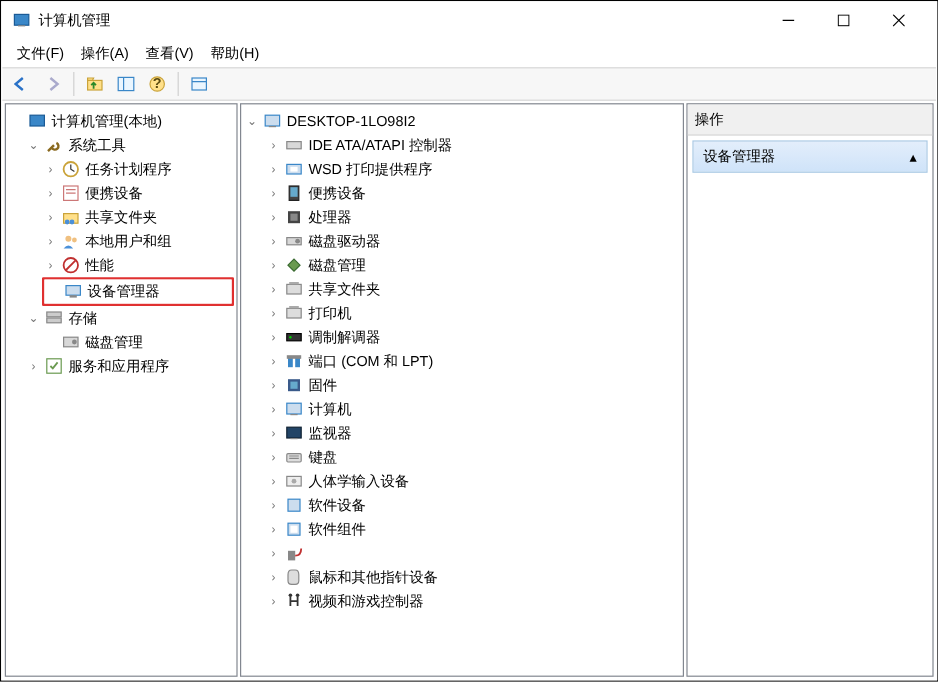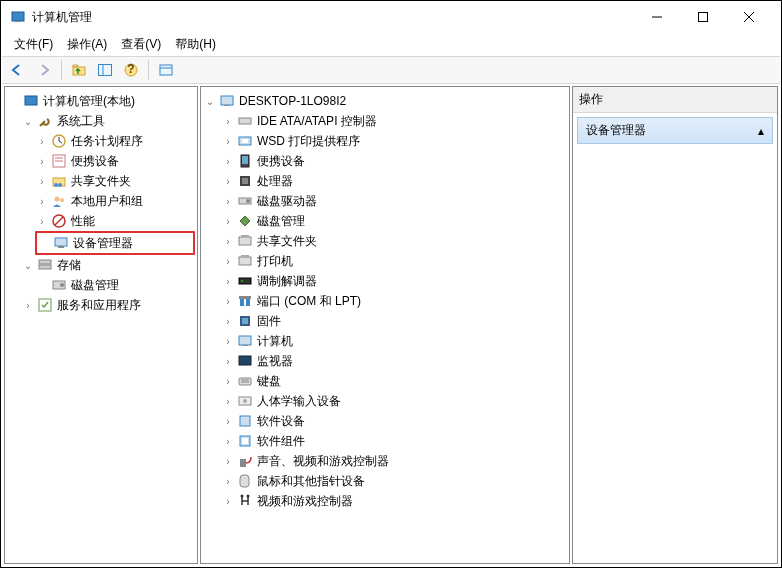--- a/index.html
+++ b/index.html
@@ -417,21 +417,20 @@
             <span class="nlabel">软件组件</span>
           </div>
           <div class="node" style="padding-left:18px">
             <span class="twist">›</span>
             <span class="nicon">
               <svg width="16" height="16">
                 <rect x="3" y="6" width="6" height="8" fill="#888"></rect>
                 <path d="M9 10 Q14 10 14 4" stroke="#c03030" fill="none" stroke-width="1.5"></path>
               </svg>
             </span>
-            <span class="nlabel">声音、视频和游戏控制器</span>
           </div>
           <div class="node" style="padding-left:18px">
             <span class="twist">›</span>
             <span class="nicon">
               <svg width="16" height="16">
                 <path d="M6 2 Q3 2 3 6 L3 11 Q3 14 6 14 L9 14 Q12 14 12 11 L12 6 Q12 2 9 2 Z" fill="#ddd" stroke="#888"></path>
               </svg>
             </span>
             <span class="nlabel">鼠标和其他指针设备</span>
           </div>

